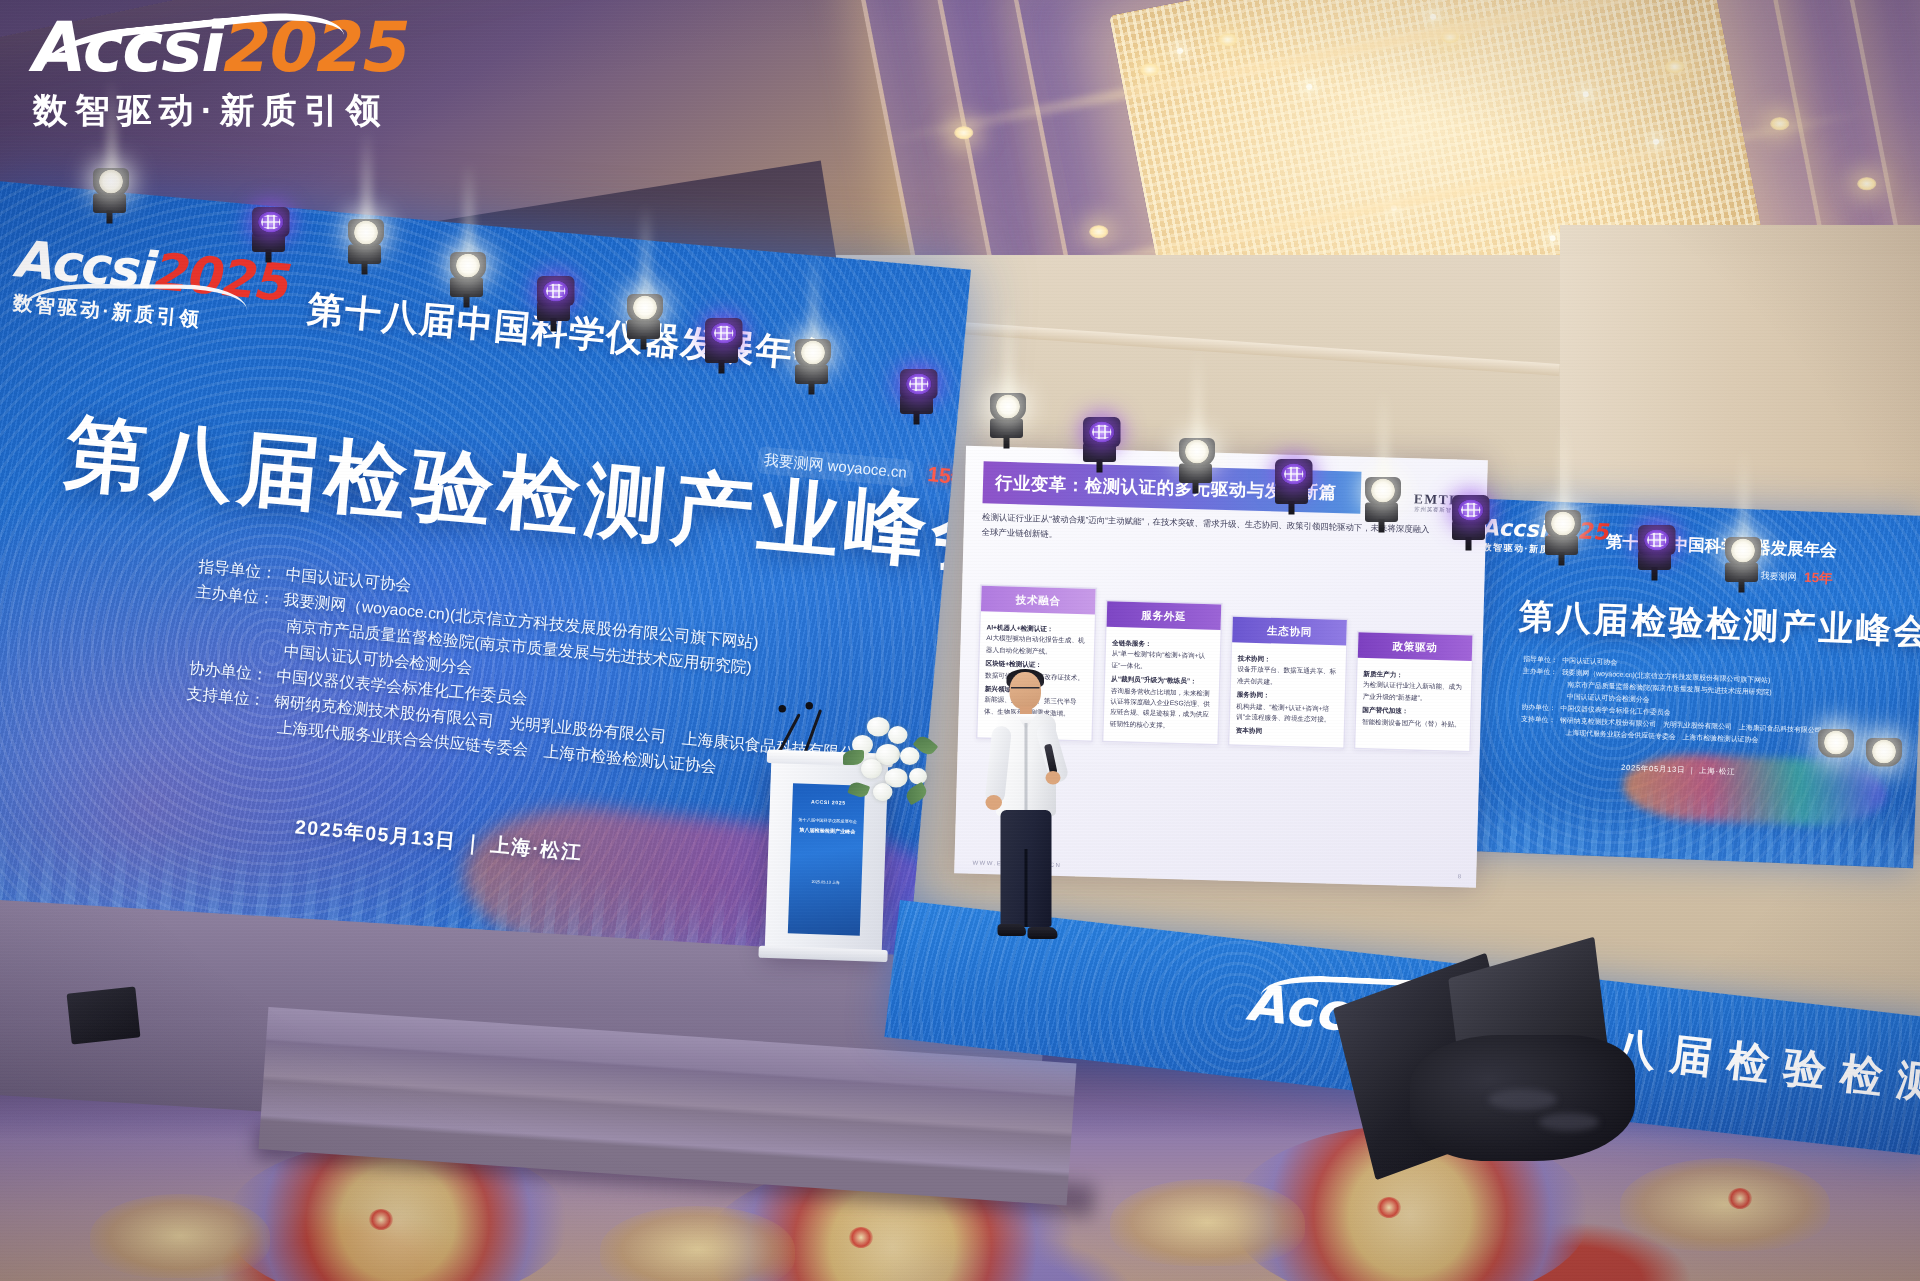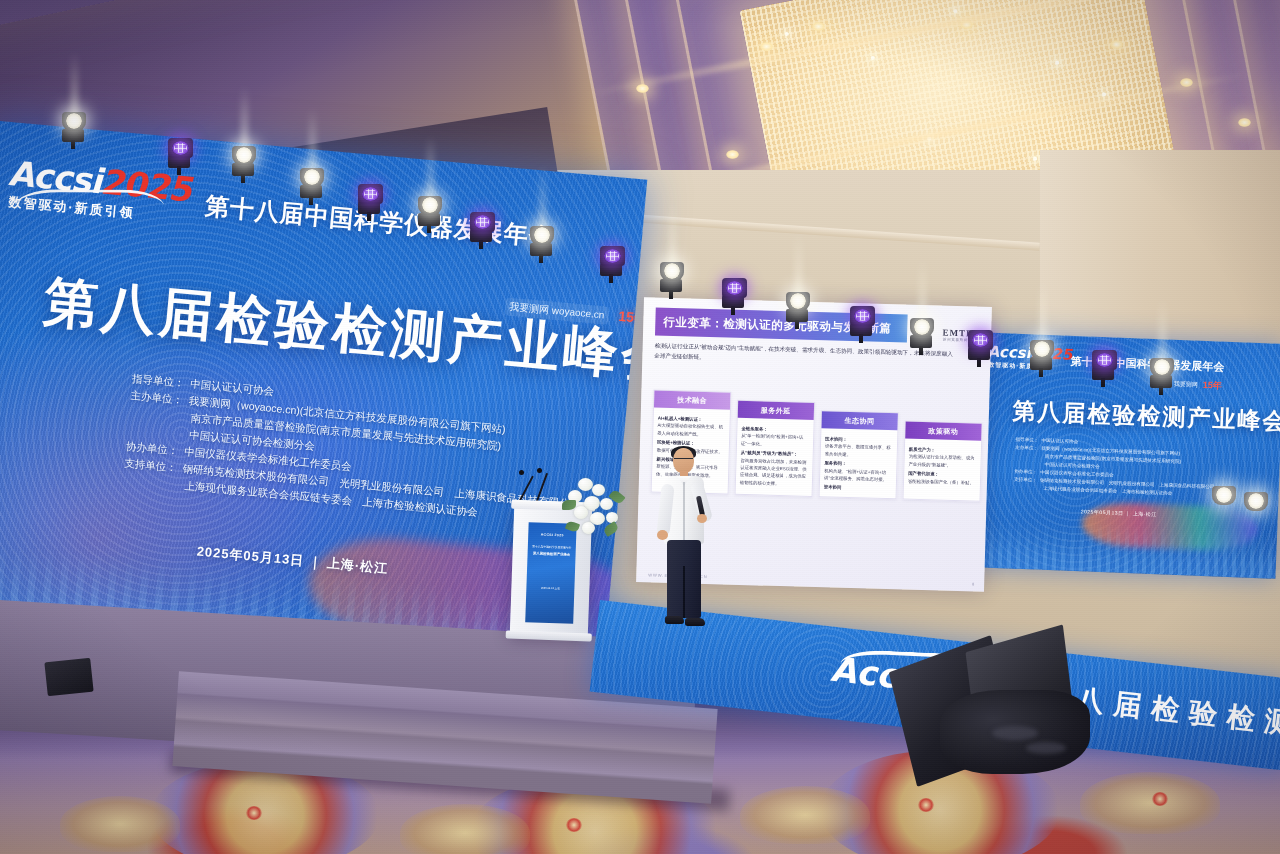--- a/index.html
+++ b/index.html
@@ -843,14 +843,21 @@
     <div class="eq-panel-b"></div>
     <div class="eq-cloth"></div>
     <div class="eq-fold" style="left:92px;top:96px;width:46px;height:14px"></div>
     <div class="eq-fold" style="left:126px;top:112px;width:40px;height:12px"></div>
   </div>
   <div class="laptop-left"></div>
 
   <div class="photo-grain"></div>
   <div class="vignette"></div>
 
+  <div class="watermark">
+    <div class="wm-swoosh"></div>
+    <div class="wm-word">
+      <span class="a">Accsi</span><span class="y">2025</span>
+    </div>
+    <div class="wm-sub">数智驱动·新质引领</div>
+  </div>
 
 </div>
 
 </body></html>

